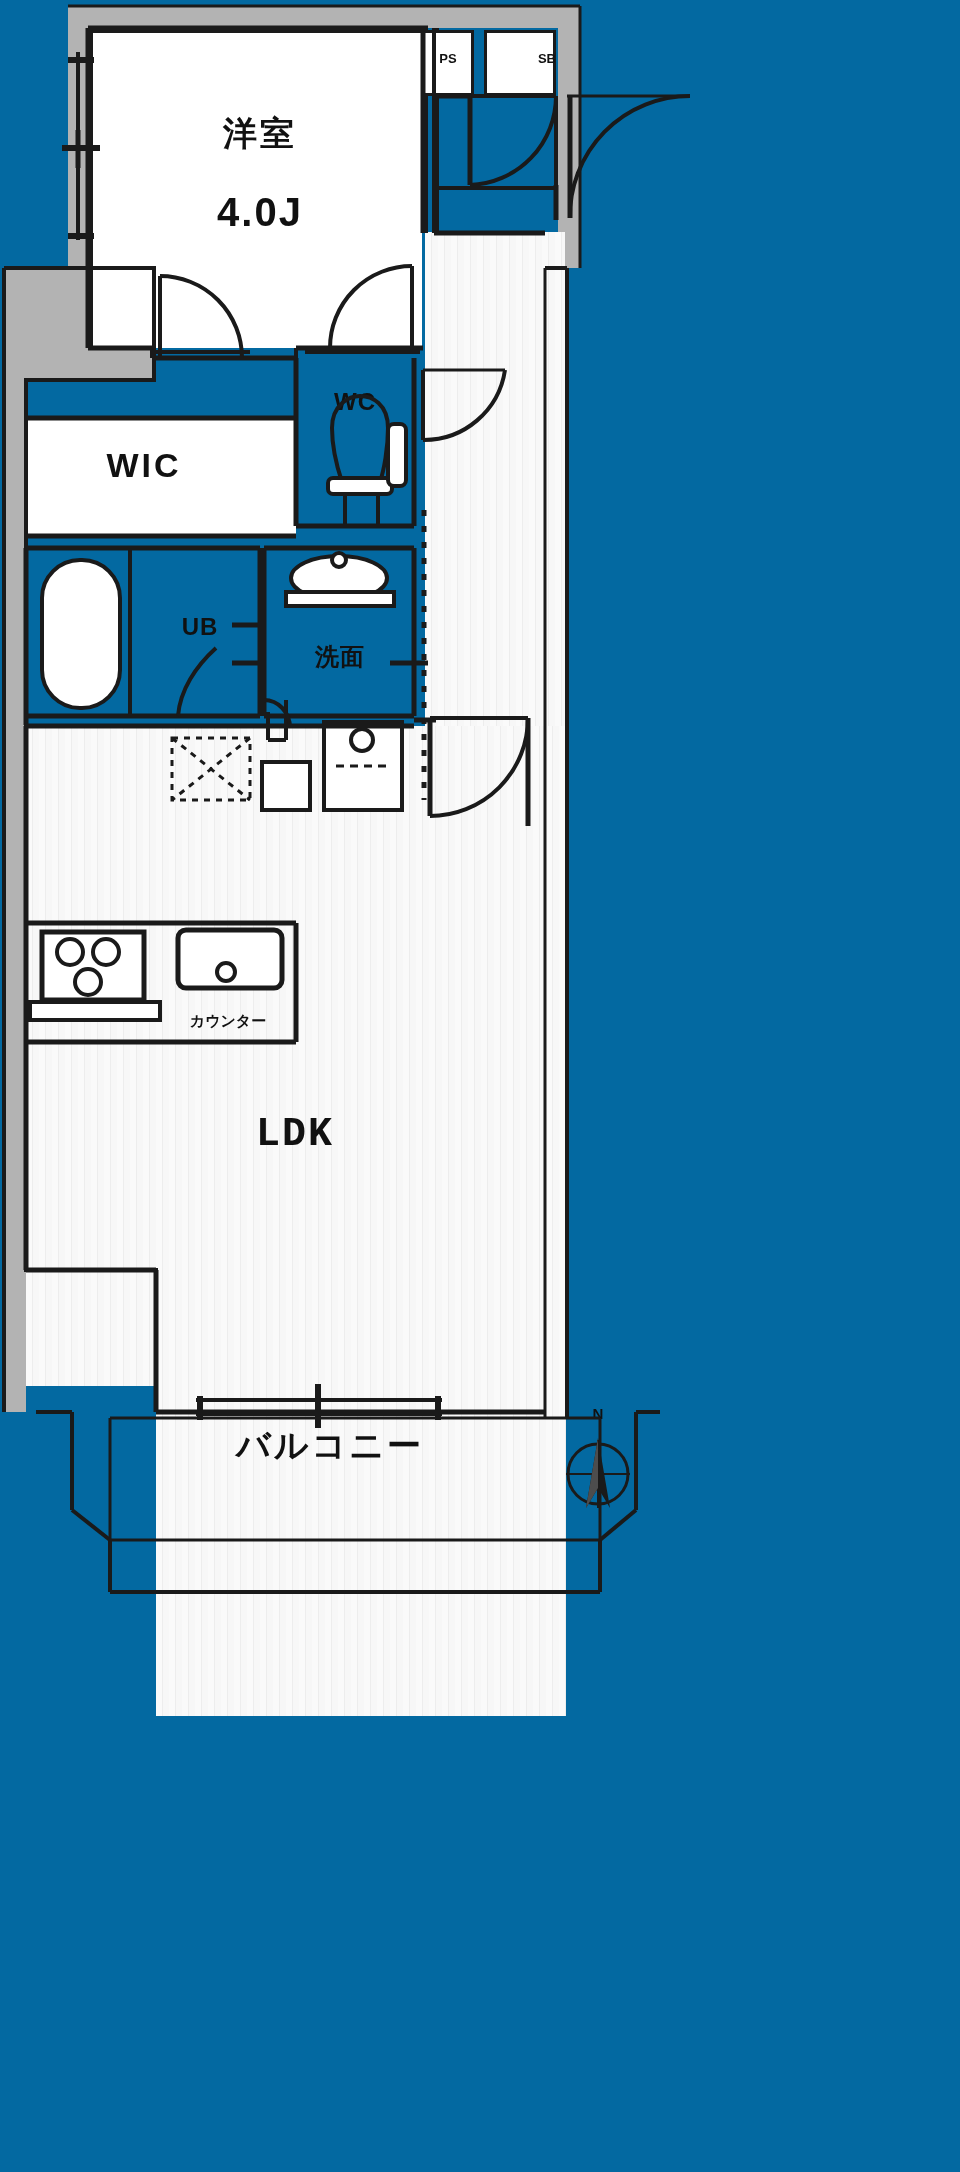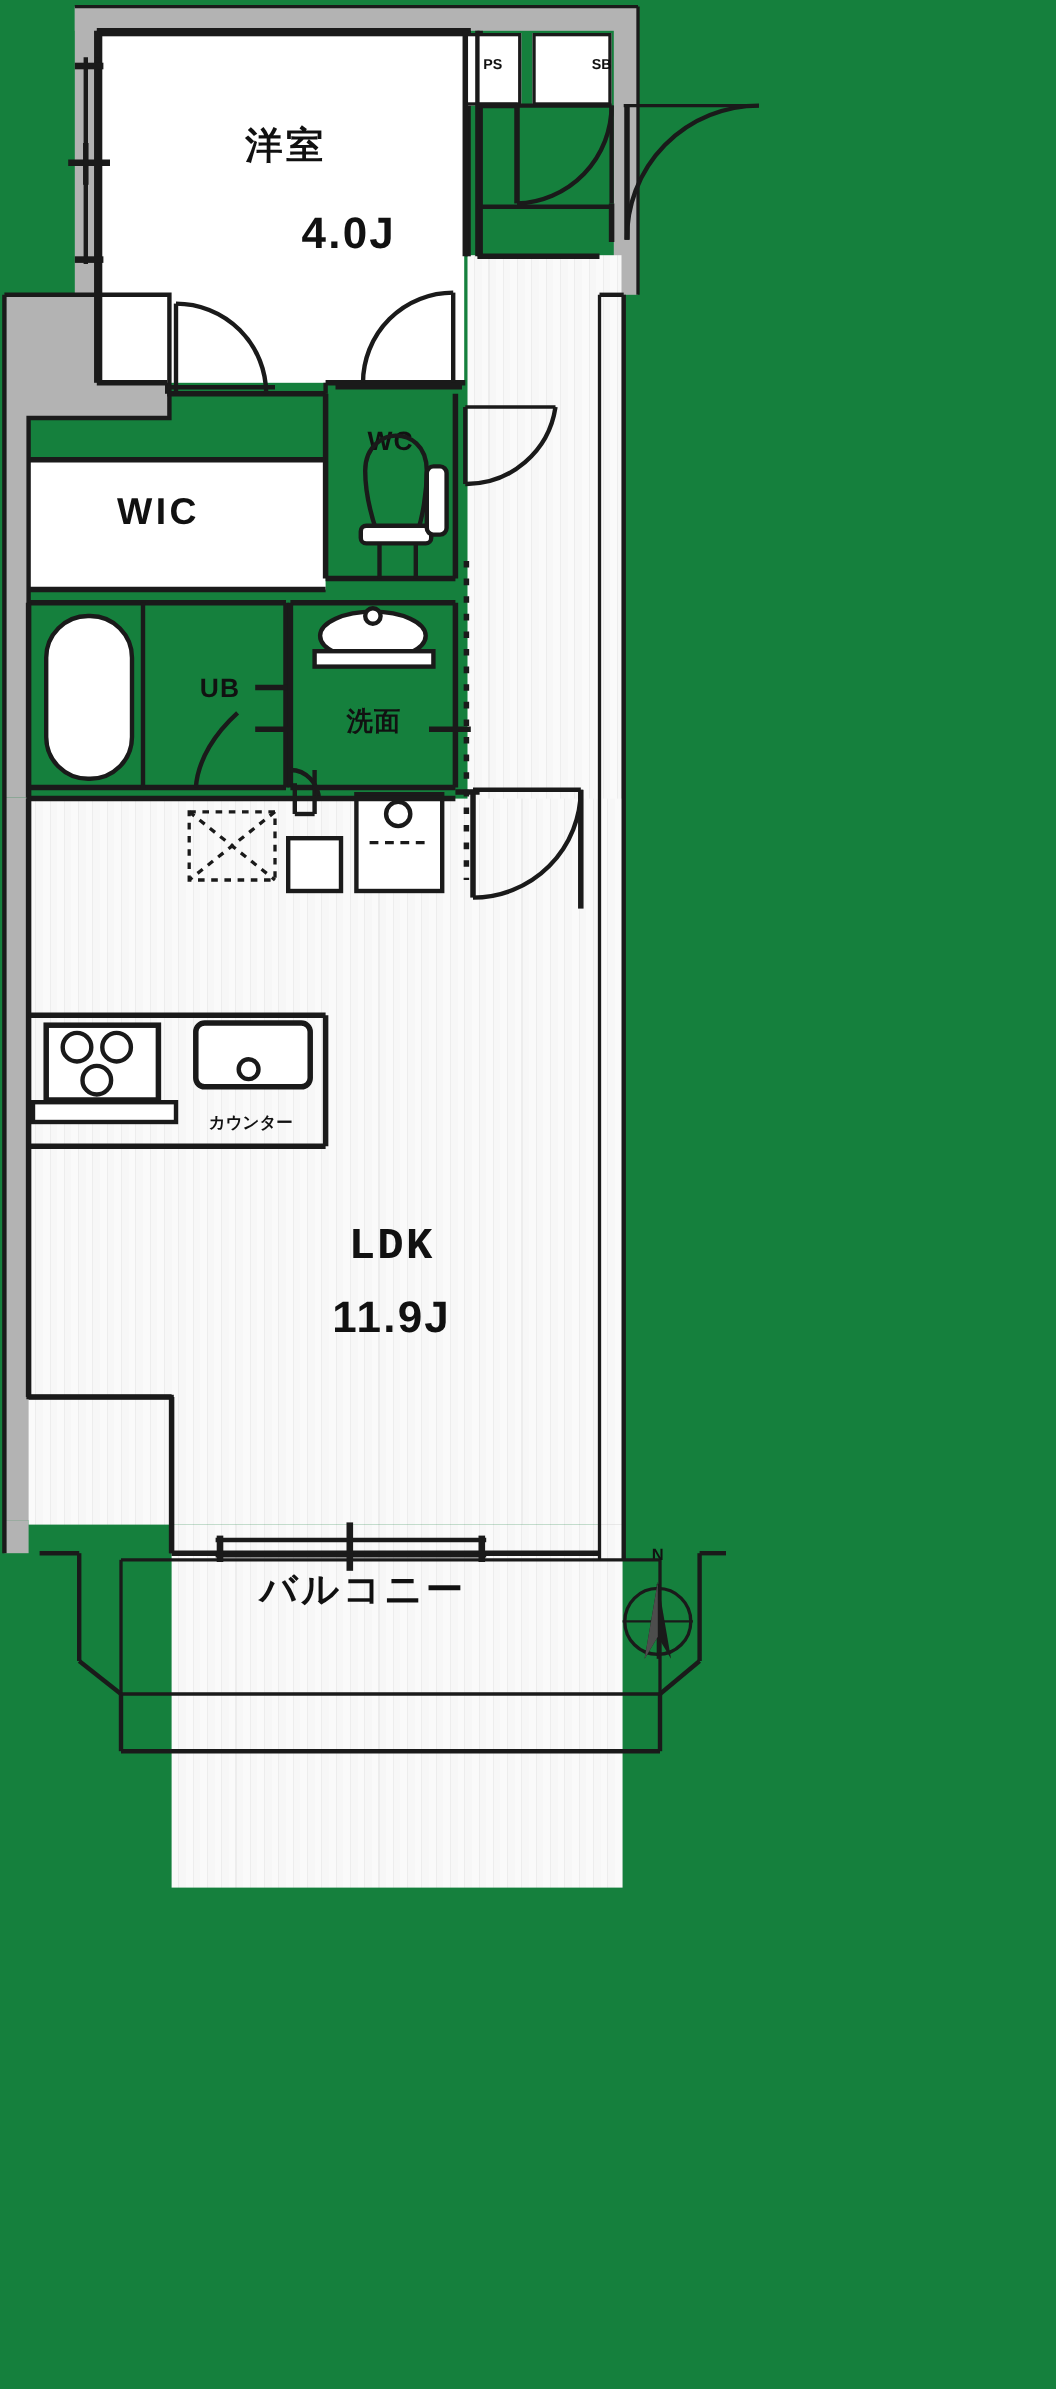--- a/index.html
+++ b/index.html
@@ -1,24 +1,24 @@
 <!DOCTYPE html>
 <html><head>
 <meta charset="utf-8">
 <style>
   html,body{margin:0;padding:0;background:#ffffff;}
   body{font-family:"Liberation Sans","DejaVu Sans",sans-serif;}
-  #plan{position:relative;width:960px;height:2172px;background:#15803d;overflow:hidden;}
+  #plan{position:relative;width:960px;height:2172px;background:#0369a1;overflow:hidden;}
   .wall{position:absolute;background:#1a1a1a;}
   .gray{position:absolute;background:#b3b3b3;}
   .room{position:absolute;background:#ffffff;}
   .floorv{position:absolute;
     background:repeating-linear-gradient(90deg,#fafafa 0px,#fafafa 6px,#ededed 6px,#ededed 7px,#f7f7f7 7px,#f7f7f7 13px);}
   .lbl{position:absolute;color:#111;text-align:center;white-space:nowrap;line-height:1;}
-  .lbl-big{font-size:40px;font-weight:600;letter-spacing:2px;text-align:right;}
+  .lbl-big{font-size:40px;font-weight:600;letter-spacing:2px;}
   .lbl-mid{font-size:34px;font-weight:600;letter-spacing:3px;}
   .lbl-sm{font-size:24px;font-weight:600;letter-spacing:1px;}
   .lbl-xs{font-size:15px;font-weight:600;letter-spacing:0px;}
   .lbl-tiny{font-size:13px;font-weight:700;}
   .box{position:absolute;border:3px solid #1a1a1a;background:#fff;box-sizing:border-box;}
   svg.ov{position:absolute;left:0;top:0;width:960px;height:2172px;pointer-events:none;}
 </style>
 </head>
 <body>
 
@@ -60,21 +60,20 @@
 
   <div class="lbl lbl-mid" style="left:44px;top:448px;width:200px;">WIC</div>
 
   <div class="lbl lbl-sm" style="left:300px;top:390px;width:110px;">WC</div>
 
   <div class="lbl lbl-sm" style="left:150px;top:615px;width:100px;">UB</div>
 
   <div class="lbl lbl-sm" style="left:285px;top:645px;width:110px;">洗面</div>
 
   <div class="lbl lbl-big" style="left:195px;top:1115px;width:200px;font-family:Liberation Mono, monospace;">LDK</div>
-  <div class="lbl lbl-big" style="left:180px;top:1178px;width:230px;">11.9J</div>
 
   <div class="lbl lbl-xs" style="left:168px;top:1013px;width:120px;">カウンター</div>
 
   <div class="lbl lbl-mid" style="left:230px;top:1428px;width:200px;">バルコニー</div>
 
   <div class="lbl lbl-tiny" style="left:264px;top:780px;width:44px;">PS</div>
 
   <div class="lbl lbl-xs" style="left:586px;top:1406px;width:24px;">N</div>
 
   <svg class="ov" viewBox="0 0 960 2172">

